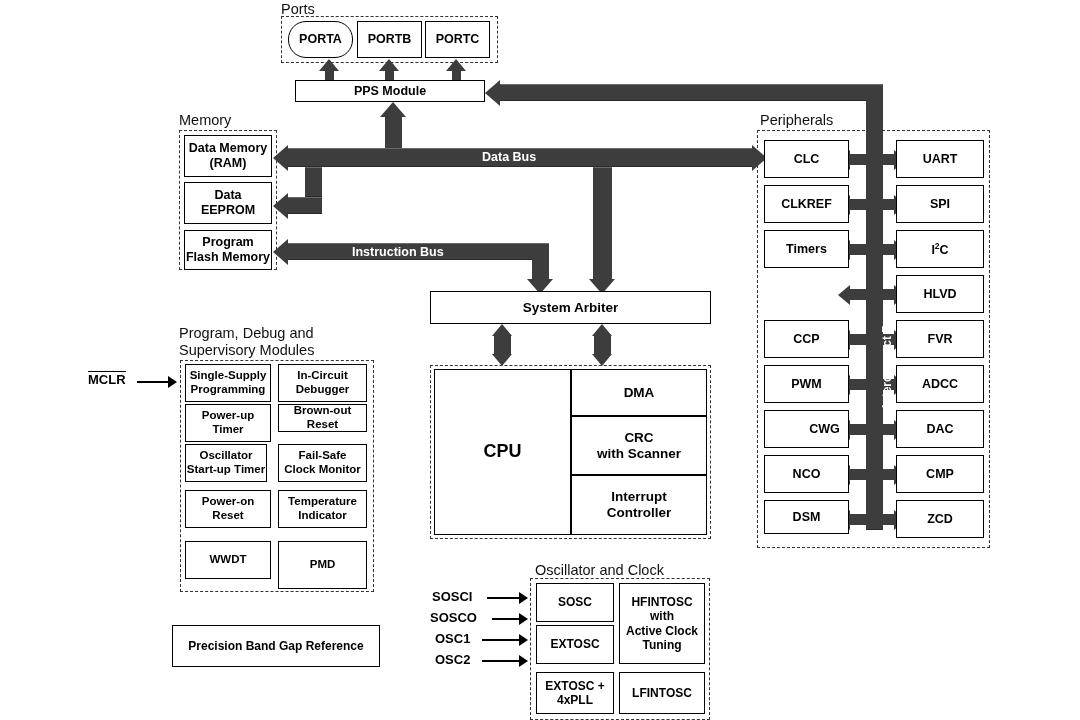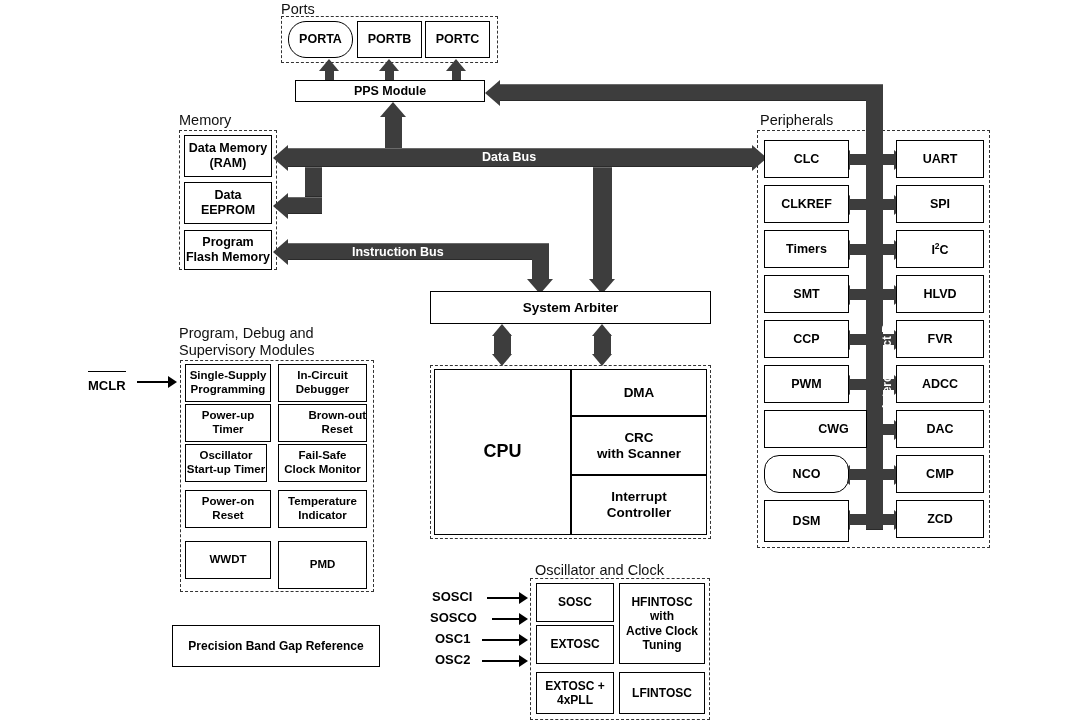--- a/index.html
+++ b/index.html
@@ -40,21 +40,21 @@
     z-index:7;
   }
   .pin {
     position:absolute;
     font-size:13px;
     font-weight:bold;
     color:#000;
     white-space:nowrap;
     z-index:8;
   }
-  .ovl { border-top:1.5px solid #000; padding-top:6px; display:inline-block; }
+  .ovl { border-top:1.5px solid #000; padding-top:0px; display:inline-block; }
 
   
   .bus { position:absolute; background:#3d3d3d; z-index:4; }
   .bus.shade { box-shadow: inset 0 1px 0 #6a6a6a, inset 0 -1px 0 #2a2a2a; }
   .buslabel {
     position:absolute; z-index:9;
     color:#fff; font-weight:bold; font-size:12.5px;
     white-space:nowrap;
   }
   .vlabel {
@@ -180,21 +180,21 @@
   <div class="box" style="left:185px; top:444px; width:82px; height:38px; white-space:pre; font-size:11.5px;"><span>Oscillator
 Start-up Timer</span></div>
   <div class="box" style="left:185px; top:490px; width:86px; height:38px; white-space:pre; font-size:11.5px;"><span>Power-on
 Reset</span></div>
   <div class="box" style="left:185px; top:541px; width:86px; height:38px; font-size:11.5px;">
       <span>WWDT</span>
     </div>
 
   <div class="box" style="left:278px; top:364px; width:89px; height:38px; white-space:pre; font-size:11.5px;"><span>In-Circuit
 Debugger</span></div>
-  <div class="box" style="left:278px; top:404px; width:89px; height:38px; white-space:pre; font-size:11.5px;justify-content:flex-end;"><span>Brown-out
+  <div class="box" style="left:278px; top:404px; width:89px; height:28px; white-space:pre; font-size:11.5px;"><span>Brown-out
 Reset</span></div>
   <div class="box" style="left:278px; top:444px; width:89px; height:38px; white-space:pre; font-size:11.5px;"><span>Fail-Safe
 Clock Monitor</span></div>
   <div class="box" style="left:278px; top:490px; width:89px; height:38px; white-space:pre; font-size:11.5px;"><span>Temperature
 Indicator</span></div>
   <div class="box" style="left:278px; top:541px; width:89px; height:48px; font-size:11.5px;">
       <span>PMD</span>
     </div>
 
   <div class="box" style="left:172px; top:625px; width:208px; height:42px; font-size:12px;">
@@ -209,36 +209,33 @@
 
   <div class="box" style="left:764px; top:140px; width:85px; height:38px;">
       <span>CLC</span>
     </div>
   <div class="box" style="left:764px; top:185px; width:85px; height:38px;">
       <span>CLKREF</span>
     </div>
   <div class="box" style="left:764px; top:230px; width:85px; height:38px;">
       <span>Timers</span>
     </div>
-  <div class="box" style="left:764px; top:275px; width:85px; height:38px;">
-      <span>SMT</span>
-    </div>
   <div class="box" style="left:764px; top:320px; width:85px; height:38px;">
       <span>CCP</span>
     </div>
   <div class="box" style="left:764px; top:365px; width:85px; height:38px;">
       <span>PWM</span>
     </div>
-  <div class="box" style="left:764px; top:410px; width:103px; height:38px;padding-left:36px;">
+  <div class="box" style="left:764px; top:410px; width:85px; height:38px;padding-left:36px;">
       <span>CWG</span>
     </div>
-  <div class="box" style="left:764px; top:455px; width:85px; height:38px;border-radius:15px;">
+  <div class="box" style="left:764px; top:455px; width:85px; height:38px;">
       <span>NCO</span>
     </div>
-  <div class="box" style="left:764px; top:500px; width:85px; height:42px;">
+  <div class="box" style="left:764px; top:500px; width:85px; height:34px;">
       <span>DSM</span>
     </div>
 
   <div class="box" style="left:896px; top:140px; width:88px; height:38px;">
       <span>UART</span>
     </div>
   <div class="box" style="left:896px; top:185px; width:88px; height:38px;">
       <span>SPI</span>
     </div>
   <div class="box" style="left:896px; top:230px; width:88px; height:38px;">

